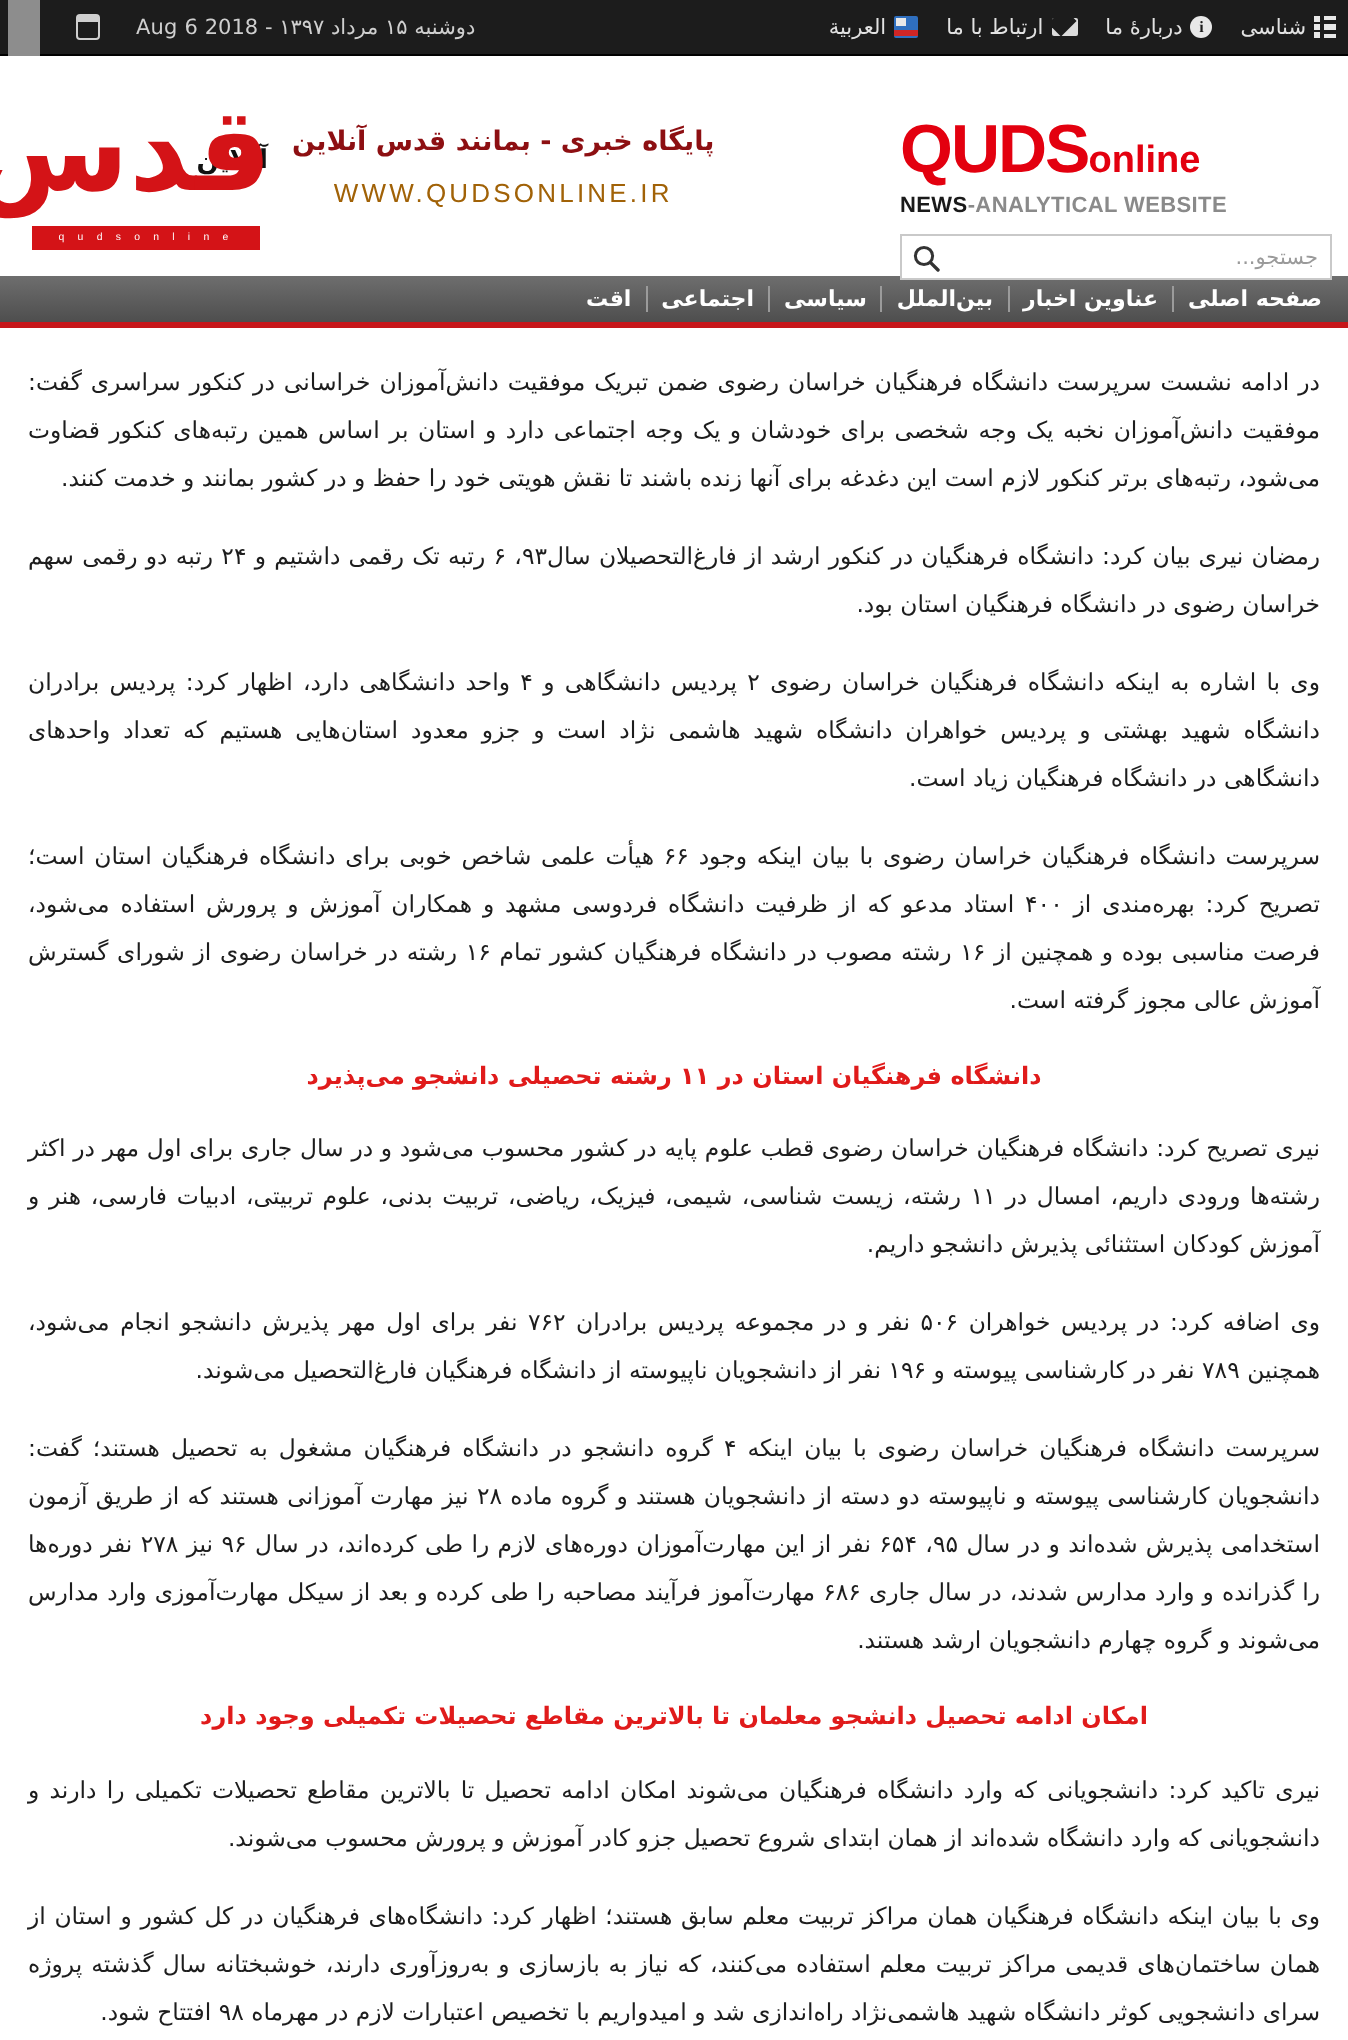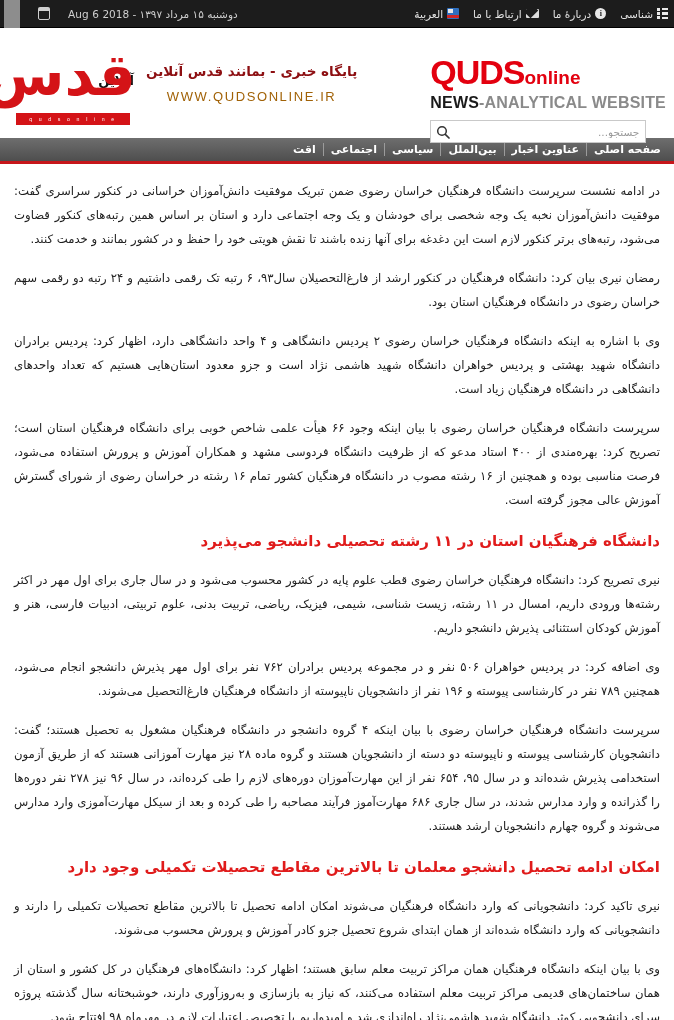--- a/index.html
+++ b/index.html
@@ -128,21 +128,21 @@
   }
   .hdr-left { direction: ltr; text-align: left; padding-left: 4px; margin-top: 32px; }
   .logo-en {
     font-family: "Liberation Sans", sans-serif;
     font-size: 34px; font-weight: bold; color: #e3000f; line-height: 1;
     letter-spacing: -1px;
   }
   .logo-en em { font-style: normal; font-size: 19px; letter-spacing: 0; }
   .logo-sub {
     font-family: "Liberation Sans", sans-serif;
-    font-size: 16px; font-weight: bold; color: #8a8a8a;
+    font-size: 11px; font-weight: bold; color: #8a8a8a;
     margin-top: 5px; letter-spacing: .2px;
   }
   .logo-sub b { color: #1a1a1a; }
   .searchbox {
     margin-top: 8px;
     width: 216px; height: 23px;
     border: 1px solid #c9c9c9;
     background: #fff;
     display: flex; align-items: center;
     direction: ltr;
@@ -185,24 +185,24 @@
   .para {
     font-family: "DejaVu Sans", sans-serif;
     font-size: 11.7px;
     line-height: 2.05;
     color: #1d1d1d;
     text-align: justify;
     margin-bottom: 15px;
   }
   .subhead {
     font-family: "DejaVu Sans", sans-serif;
-    font-size: 15px;
+    font-size: 12px;
     font-weight: bold;
     color: #e01b1b;
-    text-align: right;
+    text-align: center;
     margin: 4px 0 14px 0;
     line-height: 1.8;
   }
   .page { position: relative; width: 674px; min-height: 1020px; overflow: hidden; }
 </style>
 </head>
 <body>
 
 <div class="page">
 

